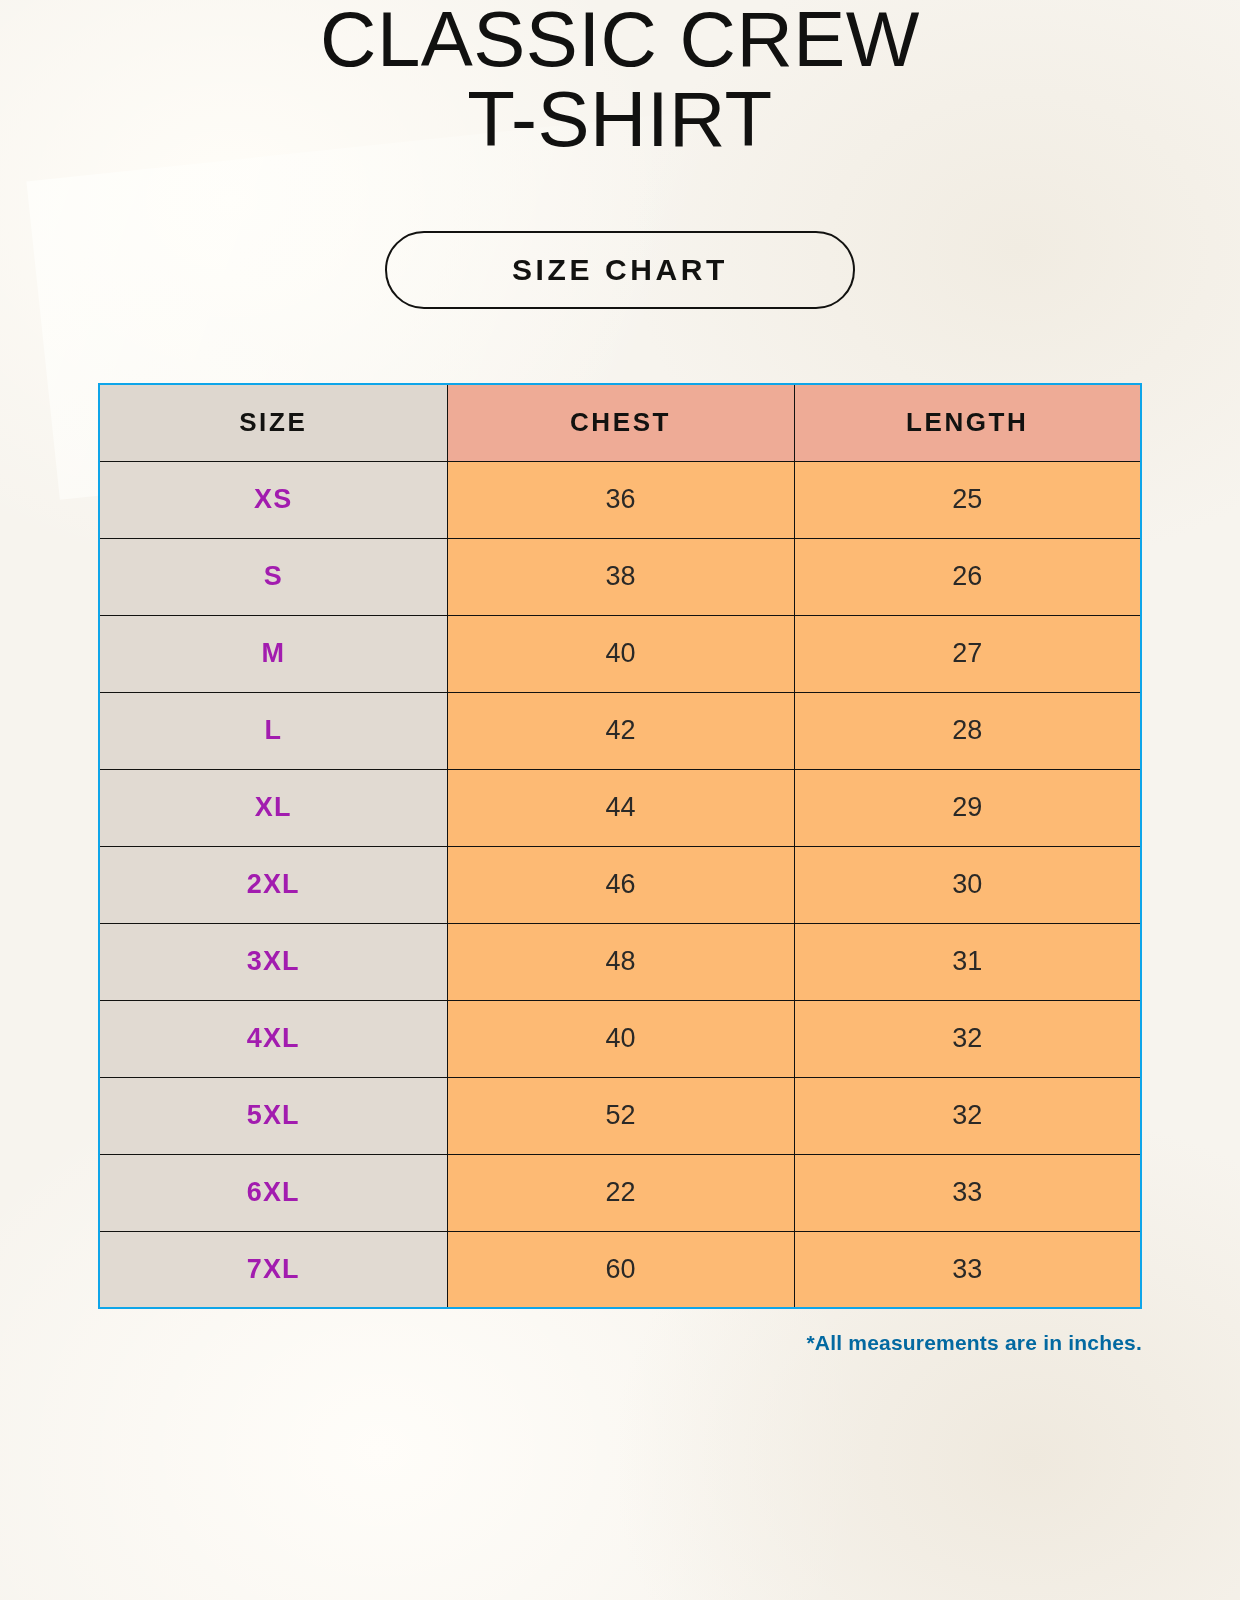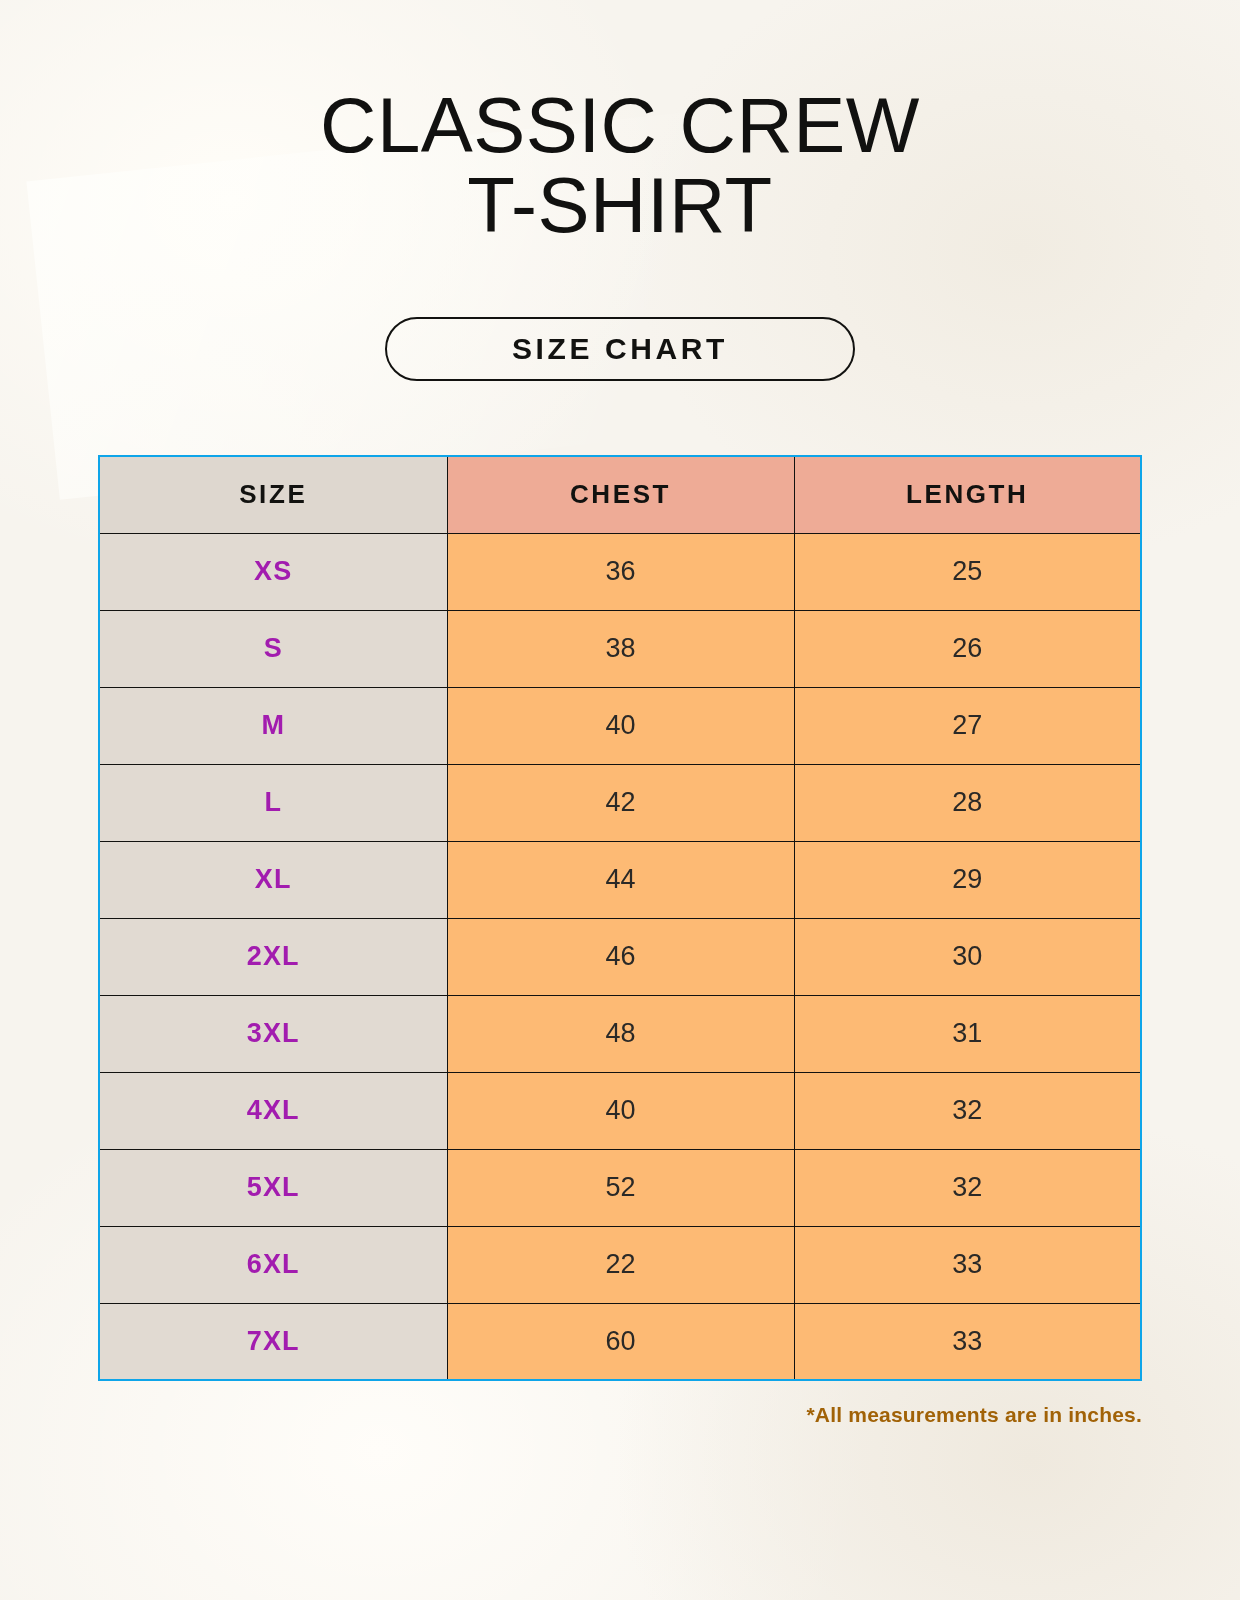--- a/index.html
+++ b/index.html
@@ -50,39 +50,38 @@
 
   .page {
     position: relative;
     width: 1240px;
     height: 1600px;
     padding: 0 98px;
     z-index: 2;
   }
 
   .title {
-    margin-top: 86px;
     text-align: center;
     font-size: 78px;
     line-height: 1.02;
     letter-spacing: 0.5px;
     font-weight: 400;
     color: #111110;
   }
   .title .line { display: block; }
 
   .pill-wrap {
     margin-top: 72px;
     display: flex;
     justify-content: center;
   }
   .pill {
     border: 2px solid #121210;
     border-radius: 60px;
-    padding: 13px 70px;
+    padding: 20px 70px;
     font-size: 30px;
     font-weight: 700;
     letter-spacing: 3.6px;
     color: #121210;
     background: transparent;
     min-width: 470px;
     text-align: center;
   }
 
   .table-wrap {
@@ -135,21 +134,21 @@
     font-size: 27px;
     font-weight: 400;
     color: #2a2927;
   }
 
   .footnote {
     margin-top: 22px;
     text-align: right;
     font-size: 21px;
     font-weight: 700;
-    color: #a16207;
+    color: #0369a1;
     letter-spacing: 0.2px;
   }
 </style>
 </head>
 <body>
 
 <div class="bg-wash w1"></div>
 <div class="bg-wash w2"></div>
 <div class="bg-wash w3"></div>
 <div class="bg-wash w4"></div>

